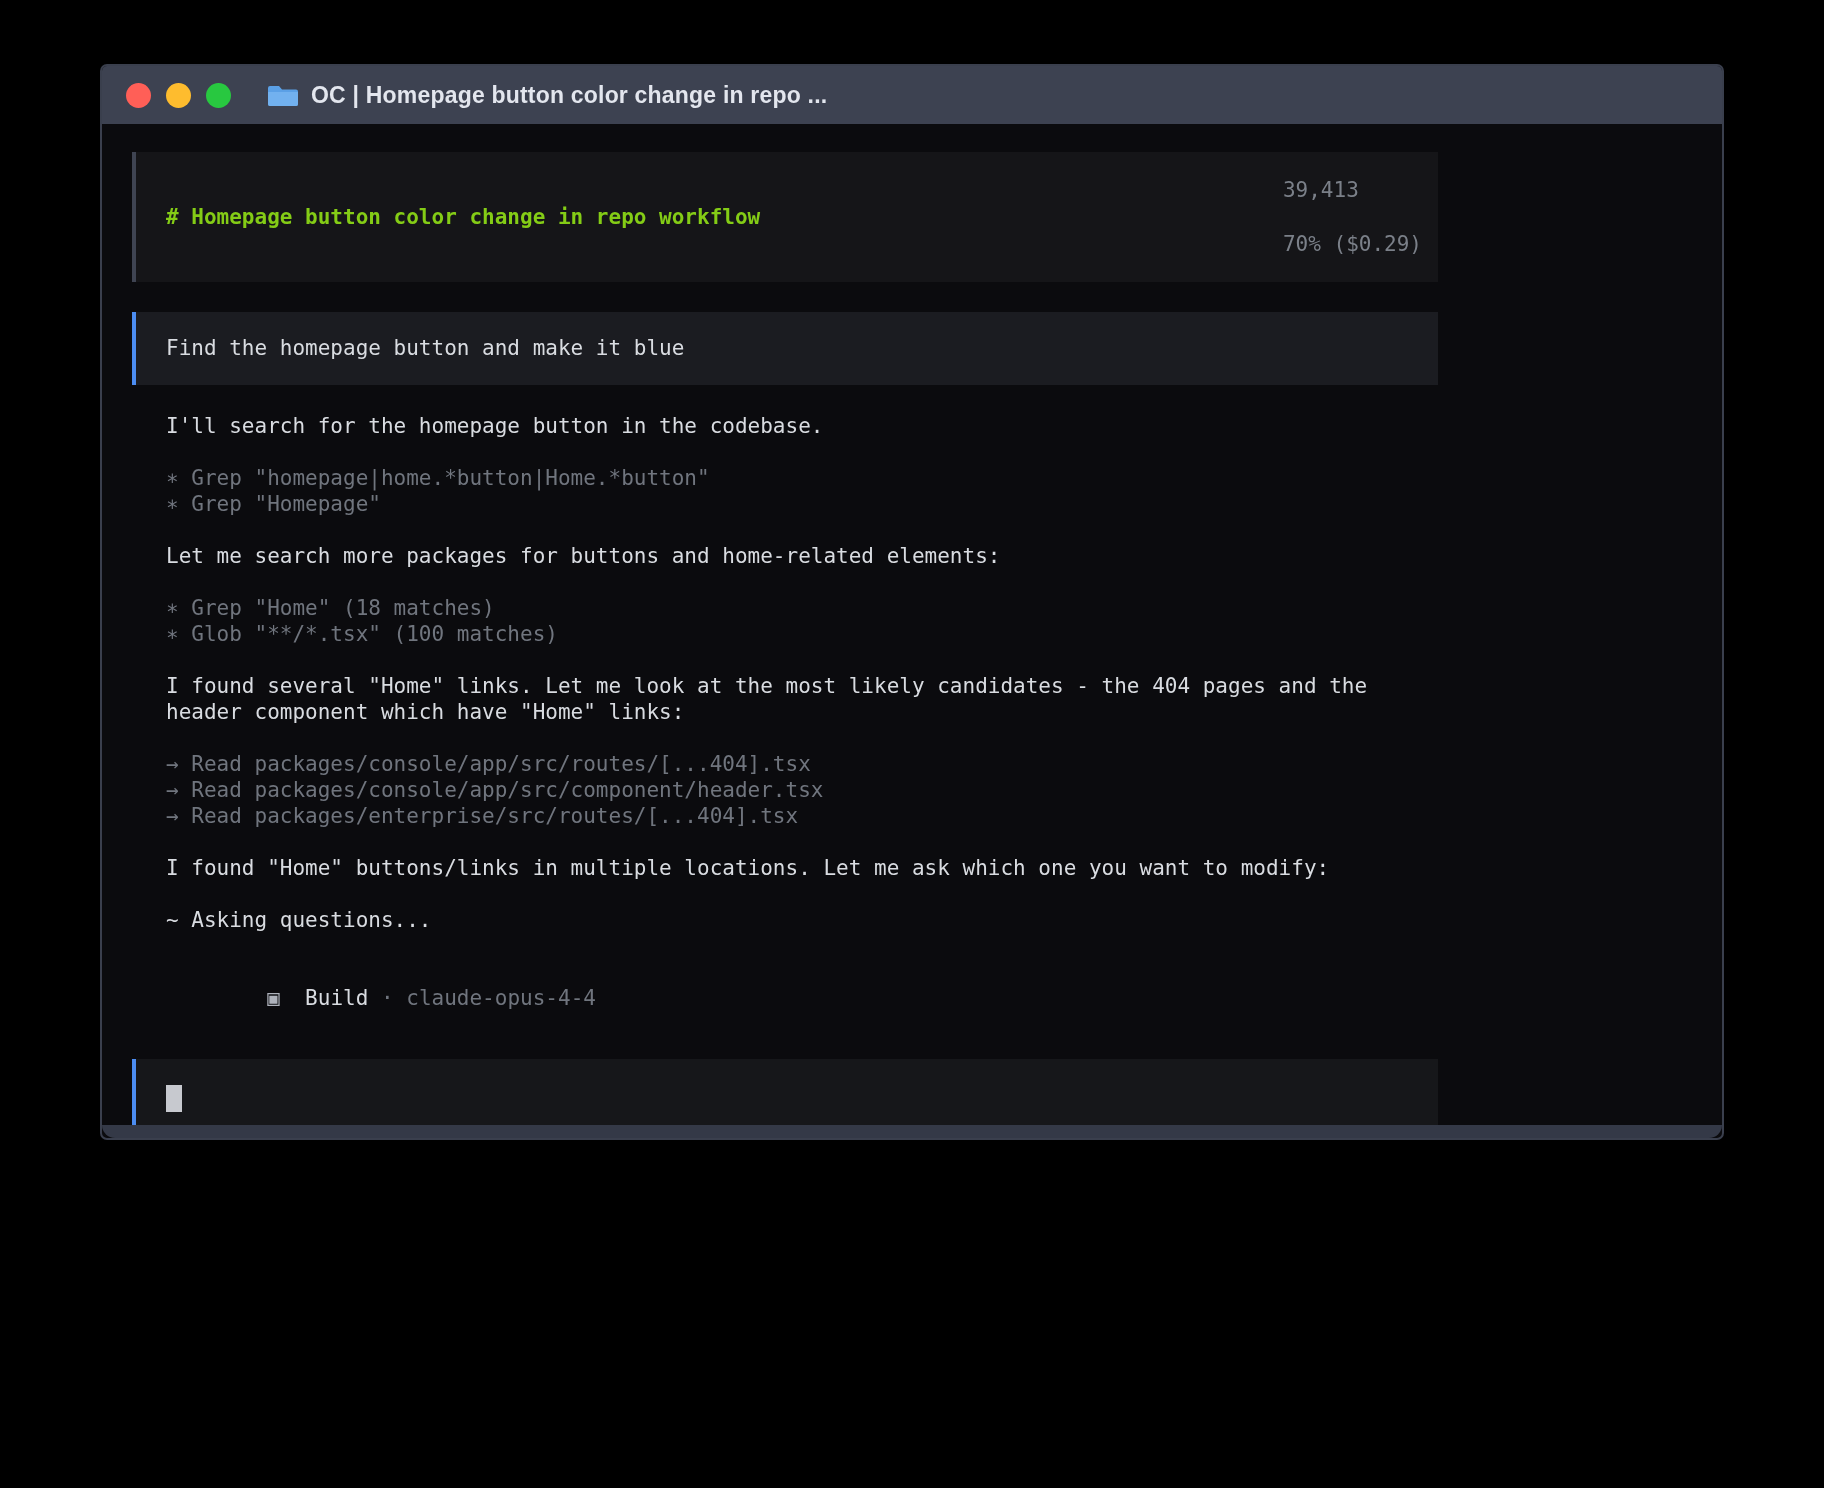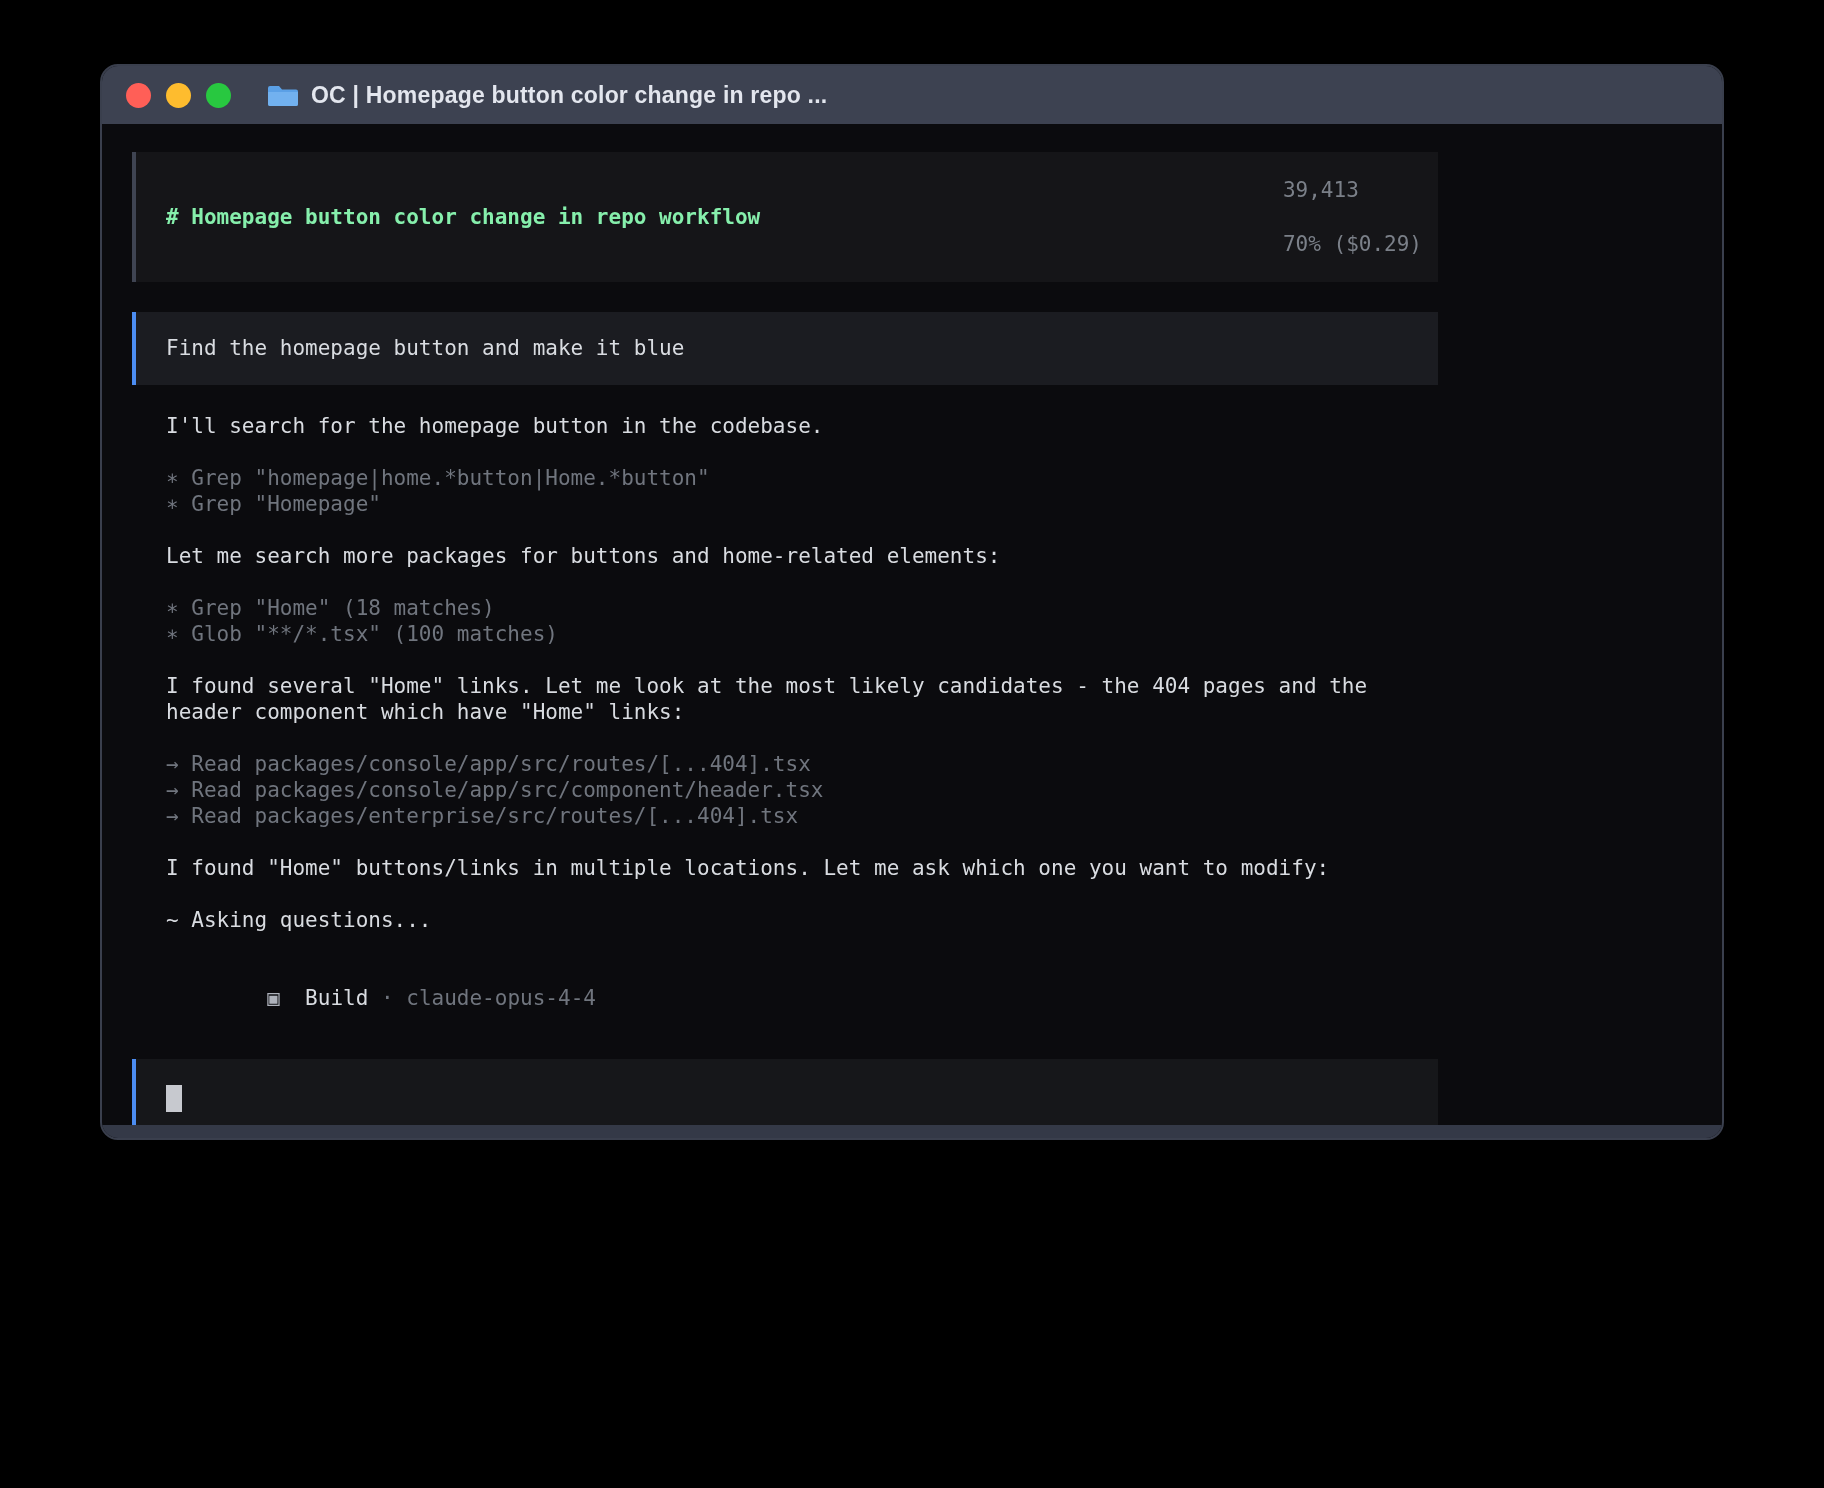--- a/index.html
+++ b/index.html
@@ -1,21 +1,21 @@
 <!DOCTYPE html>
 <html><head>
 <meta charset="utf-8">
 <style>
   * { margin:0; padding:0; box-sizing:border-box; }
   html,body { width:1824px; height:1488px; background:#000; overflow:hidden; }
   body { font-family:"DejaVu Sans Mono", monospace; }
 
   .window {
     position:absolute; left:100px; top:64px; width:1624px; height:1076px;
-    background:#0b0b0e; border:2px solid #3a3f4d; border-radius:18px;
+    background:#0b0b0e; border:2px solid #3a3f4d; border-radius:7px;
     overflow:hidden; box-shadow:0 24px 70px rgba(0,0,0,0.65);
   }
   .titlebar {
     height:58px; background:#3d4251; display:flex; align-items:center;
     padding:0 24px; gap:15px;
   }
   .traffic { width:25px; height:25px; border-radius:50%; }
   .traffic.red { background:#ff5f57; }
   .traffic.yellow { background:#febc2e; }
   .traffic.green { background:#28c840; }
@@ -27,21 +27,21 @@
   .folder-icon { display:inline-flex; }
 
   .main { padding:28px 284px 0 30px; }
 
   .block { border-left:4px solid; }
   .header-block {
     background:#151518; border-left-color:#3f4452;
     display:flex; justify-content:space-between; align-items:center;
     padding:25px 16px 25px 30px;
   }
-  .header-title { font-size:21px; font-weight:bold; color:#86efac; line-height:26px; white-space:pre; }
+  .header-title { font-size:21px; font-weight:bold; color:#84cc16; line-height:26px; white-space:pre; }
   .header-stats { display:flex; gap:28px; font-size:21px; color:#7b8089; line-height:26px; white-space:pre;flex-direction:column; }
 
   .user-block {
     margin-top:30px; background:#1b1c21; border-left-color:#4c8df2;
     padding:23px 16px 24px 30px;
   }
   .user-text { font-size:21px; color:#d9dce1; line-height:26px; white-space:pre-wrap; }
 
   .conversation { margin-top:28px; margin-left:34px; width:1276px; }
   .line { font-size:21px; line-height:26px; min-height:26px; white-space:pre-wrap; }

